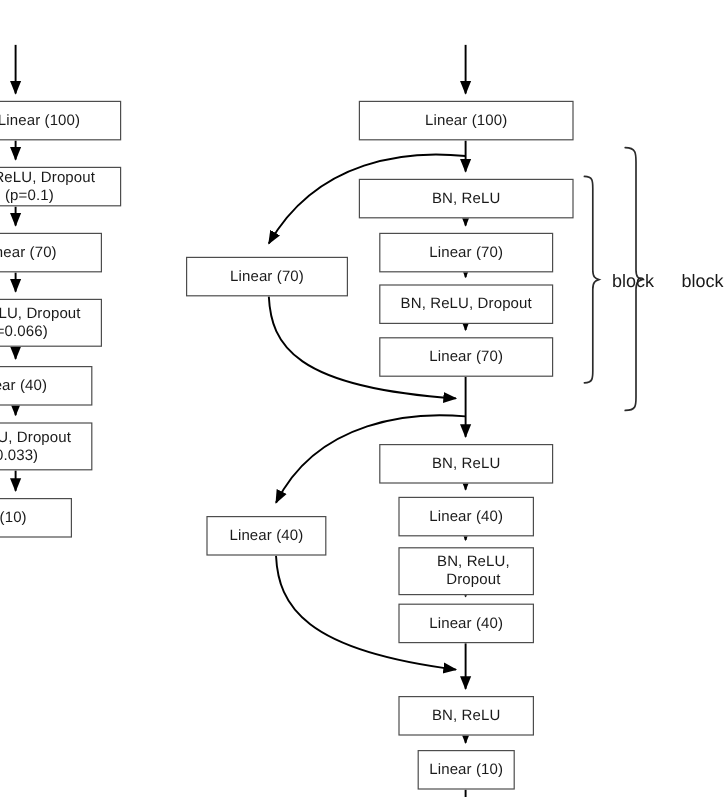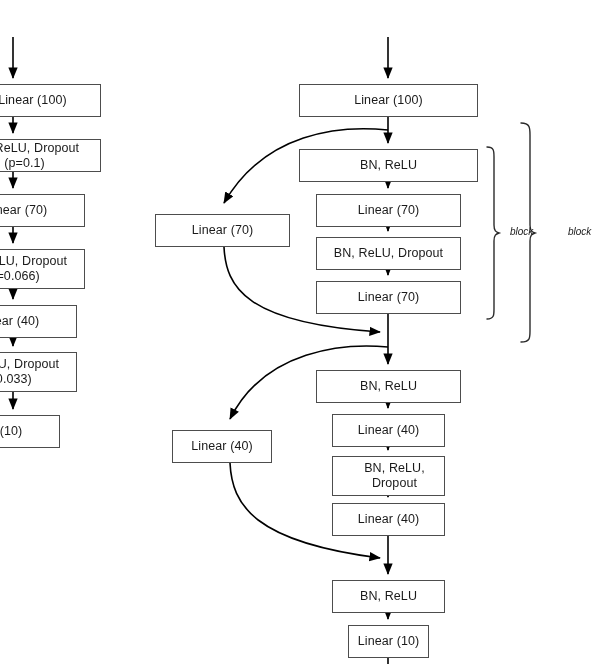--- a/index.html
+++ b/index.html
@@ -36,25 +36,24 @@
     font-size: 12.5px;
     color: #1a1a1a;
     line-height: 1.18;
     letter-spacing: 0.1px;
     white-space: pre-line;
     z-index: 5;
   }
   .brace-label {
     position: absolute;
     font-family: "Liberation Sans", sans-serif;
-    font-size: 10px;
+    font-size: 15px;
     color: #1a1a1a;
     white-space: nowrap;
     z-index: 6;
-    font-style: italic;
   }
 </style>
 </head>
 <body>
 
 <div id="canvas">
 
   <svg id="diagram-svg" viewBox="0 0 604 664" xmlns="http://www.w3.org/2000/svg">
     <defs>
       <marker id="arrowhead" markerWidth="9" markerHeight="9" refX="6.6" refY="3.1" orient="auto" markerUnits="strokeWidth">

